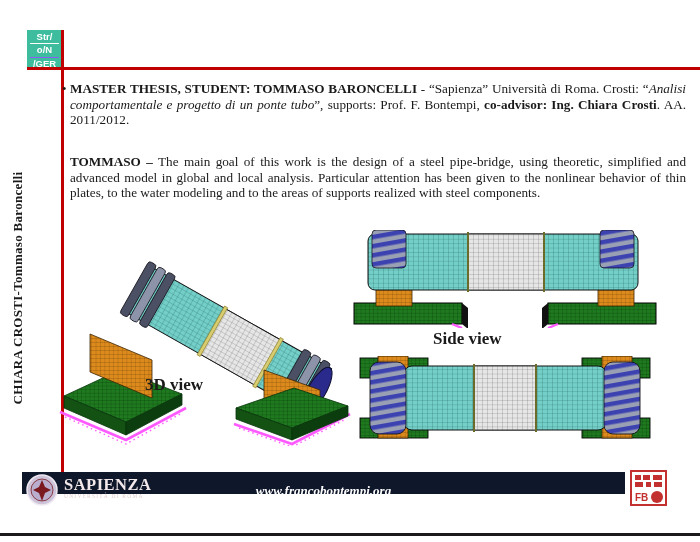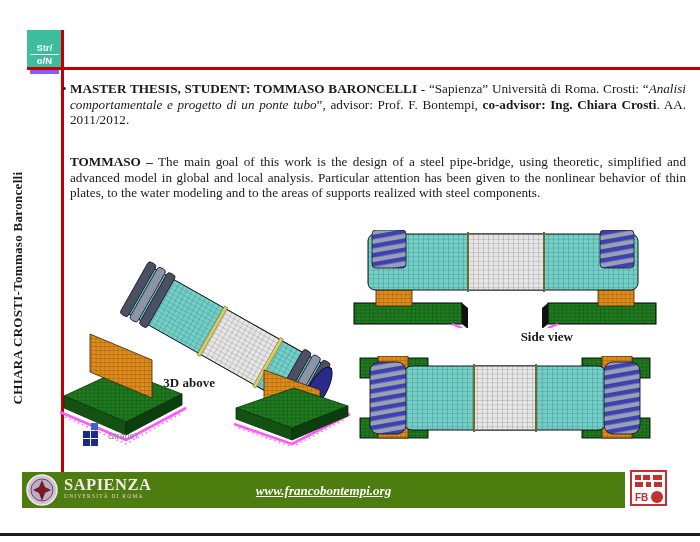--- a/index.html
+++ b/index.html
@@ -3,53 +3,53 @@
 <meta charset="utf-8">
 <style>
   html,body{margin:0;padding:0;background:#ffffff;}
   #slide{position:relative;width:700px;height:542px;background:#fff;overflow:hidden;
          font-family:"Liberation Serif",serif;color:#1a1a1a;}
   .abs{position:absolute;}
 
   
   #stronger-logo{left:27px;top:30px;width:35px;height:38px;background:#3ebd9e;
                  color:#fff;font-family:"Liberation Sans",sans-serif;font-weight:bold;
-                 font-size:9.5px;line-height:12.4px;text-align:center;padding-top:12px;box-sizing:border-box;}
+                 font-size:9.5px;line-height:12.4px;text-align:center;padding-top:1px;box-sizing:border-box;}
   #stronger-logo .l1{border-bottom:1px solid #fff;margin:0 3px;}
-  #stronger-logo .l2{border-bottom:6px solid #8b5cf6;margin:0 3px;}
+  #stronger-logo .l2{border-bottom:1px solid #8b5cf6;margin:0 3px;}
   #red-vrule{left:61px;top:30px;width:3px;height:442px;background:#c00000;}
   #red-hrule{left:27px;top:67px;width:673px;height:3px;background:#c00000;}
   #header-title{left:92px;top:39px;width:600px;font-weight:bold;font-size:13.5px;
                 letter-spacing:.2px;word-spacing:2px;white-space:nowrap;}
   #header-title a{color:#1a1acc;text-decoration:underline;}
 
   
   #sidebar-author{left:18px;top:288px;transform:translate(-50%,-50%) rotate(-90deg);
                   white-space:nowrap;font-weight:bold;font-size:13px;letter-spacing:.3px;}
 
   
   .para{left:70px;width:616px;font-size:13.2px;line-height:15.7px;text-align:justify;}
   #thesis-para{top:81px;}
   #abstract-para{top:154px;}
   .bullet{position:absolute;left:-8px;top:0;font-size:13px;}
   b{font-weight:bold;} i{font-style:italic;}
 
   
-  .fig-label{font-weight:bold;font-size:13px;text-align:right;}
+  .fig-label{font-weight:bold;font-size:17px;text-align:left;}
   #label-3d{left:145px;top:375px;width:70px;}
   #label-side{left:433px;top:329px;width:140px;}
   #label-top{left:428px;top:441px;width:160px;}
 
   
   #straus7-box{left:82px;top:423px;width:90px;height:24px;}
   #straus7-text{position:absolute;left:26px;top:8px;font-family:"Liberation Sans",sans-serif;
                 font-size:9px;color:#8a8a8a;}
 
   
-  #footer-bar{left:22px;top:472px;width:603px;height:36px;background:#4d7c0f;}
+  #footer-bar{left:22px;top:472px;width:603px;height:22px;background:#0f172a;}
   #sap-wordmark{position:absolute;left:42px;top:4px;color:#f3e9ea;}
   #sap-name{font-size:16.5px;letter-spacing:.5px;line-height:17px;font-weight:bold;}
   #sap-sub{font-size:5.5px;letter-spacing:1.2px;color:#e3cfd0;}
   #footer-link-wrap{position:absolute;left:0;right:0;top:9px;text-align:center;}
   #footer-link{color:#ffffff;font-weight:bold;font-style:italic;font-size:13px;text-decoration:underline;}
   #fbo-stamp{left:630px;top:470px;width:37px;height:36px;}
   #bottom-rule{left:0;top:533px;width:700px;height:3px;background:#1a1a1a;}
 </style>
 </head>
 <body>
@@ -61,21 +61,21 @@
     <div class="l2">o/N</div>
     <div class="l3">/GER</div>
   </div>
   <div class="abs" id="red-vrule"></div>
   <div class="abs" id="red-hrule"></div>
 
 
   <div class="abs" id="sidebar-author">CHIARA CROSTI-Tommaso Baroncelli</div>
 
   <div class="abs para" id="thesis-para">
-    <span class="bullet">•</span><b>MASTER THESIS, STUDENT: TOMMASO BARONCELLI</b><span> - “Sapienza” Università di Roma. Crosti: “</span><i>Analisi comportamentale e progetto di un ponte tubo</i><span>”, advisor: Prof. F. Bontempi, </span><b>co-advisor: Ing. Chiara Crosti</b><span>. AA. 2011/2012.</span>
+    <span class="bullet">•</span><b>MASTER THESIS, STUDENT: TOMMASO BARONCELLI</b><span> - “Sapienza” Università di Roma. Crosti: “</span><i>Analisi comportamentale e progetto di un ponte tubo</i><span>”, supports: Prof. F. Bontempi, </span><b>co-advisor: Ing. Chiara Crosti</b><span>. AA. 2011/2012.</span>
   </div>
 
   <div class="abs para" id="abstract-para">
     <b>TOMMASO –</b><span> The main goal of this work is the design of a steel pipe-bridge, using theoretic, simplified and advanced model in global and local analysis. Particular attention has been given to the nonlinear behavior of thin plates, to the water modeling and to the areas of supports realized with steel components.</span>
   </div>
 
   <svg class="abs" style="left:56px;top:238px;" width="296" height="208" viewBox="0 0 296 208">
     <defs>
       <pattern id="mTeal" width="5" height="4.4" patternUnits="userSpaceOnUse">
         <rect width="5" height="4.4" fill="#74cfc9"></rect>
@@ -128,32 +128,22 @@
 
     <g>
       <polygon points="208,132 264,152 264,190 208,170" fill="url(#mOrange)" stroke="#3a2402" stroke-width="0.8"></polygon>
       <polyline points="178,186 236,206 294,176" fill="none" stroke="#ff5aff" stroke-width="2.6"></polyline>
       <polyline points="183,190 236,209 290,181" fill="none" stroke="#ff5aff" stroke-width="1.4" stroke-dasharray="1.5 3.2"></polyline>
       <polygon points="180,170 238,150 292,168 236,190" fill="url(#mGreen)" stroke="#06330a" stroke-width="0.8"></polygon>
       <polygon points="180,170 236,190 236,202 180,181" fill="#145214" stroke="#06330a" stroke-width="0.8"></polygon>
       <polygon points="236,190 292,168 292,178 236,202" fill="#0c3d0e" stroke="#06330a" stroke-width="0.8"></polygon>
     </g>
   </svg>
-  <div class="abs fig-label" id="label-3d">3D above</div>
-
-  <div class="abs" id="straus7-box">
-    <svg width="24" height="24" viewBox="0 0 24 24">
-      <rect x="9" y="0" width="7" height="7" fill="#3f5fd0"></rect>
-      <rect x="1" y="8" width="7" height="7" fill="#1a2a8a"></rect>
-      <rect x="9" y="8" width="7" height="7" fill="#1a2a8a"></rect>
-      <rect x="1" y="16" width="7" height="7" fill="#1a2a8a"></rect>
-      <rect x="9" y="16" width="7" height="7" fill="#1a2a8a"></rect>
-    </svg>
-    <span id="straus7-text">Straus7</span>
-  </div>
+  <div class="abs fig-label" id="label-3d">3D view</div>
+
 
   <svg class="abs" style="left:348px;top:230px;" width="314" height="98" viewBox="0 0 314 98">
 
     <g>
       <rect x="6" y="73" width="108" height="21" fill="url(#mGreen)" stroke="#000" stroke-width="1"></rect>
       <polygon points="114,73 120,78 120,99 114,94" fill="#111"></polygon>
       <path d="M104 94 l10 4" stroke="#ff5aff" stroke-width="2.4"></path>
       <rect x="200" y="73" width="108" height="21" fill="url(#mGreen)" stroke="#000" stroke-width="1"></rect>
       <polygon points="200,73 194,78 194,99 200,94" fill="#111"></polygon>
       <path d="M210 94 l-10 4" stroke="#ff5aff" stroke-width="2.4"></path>

